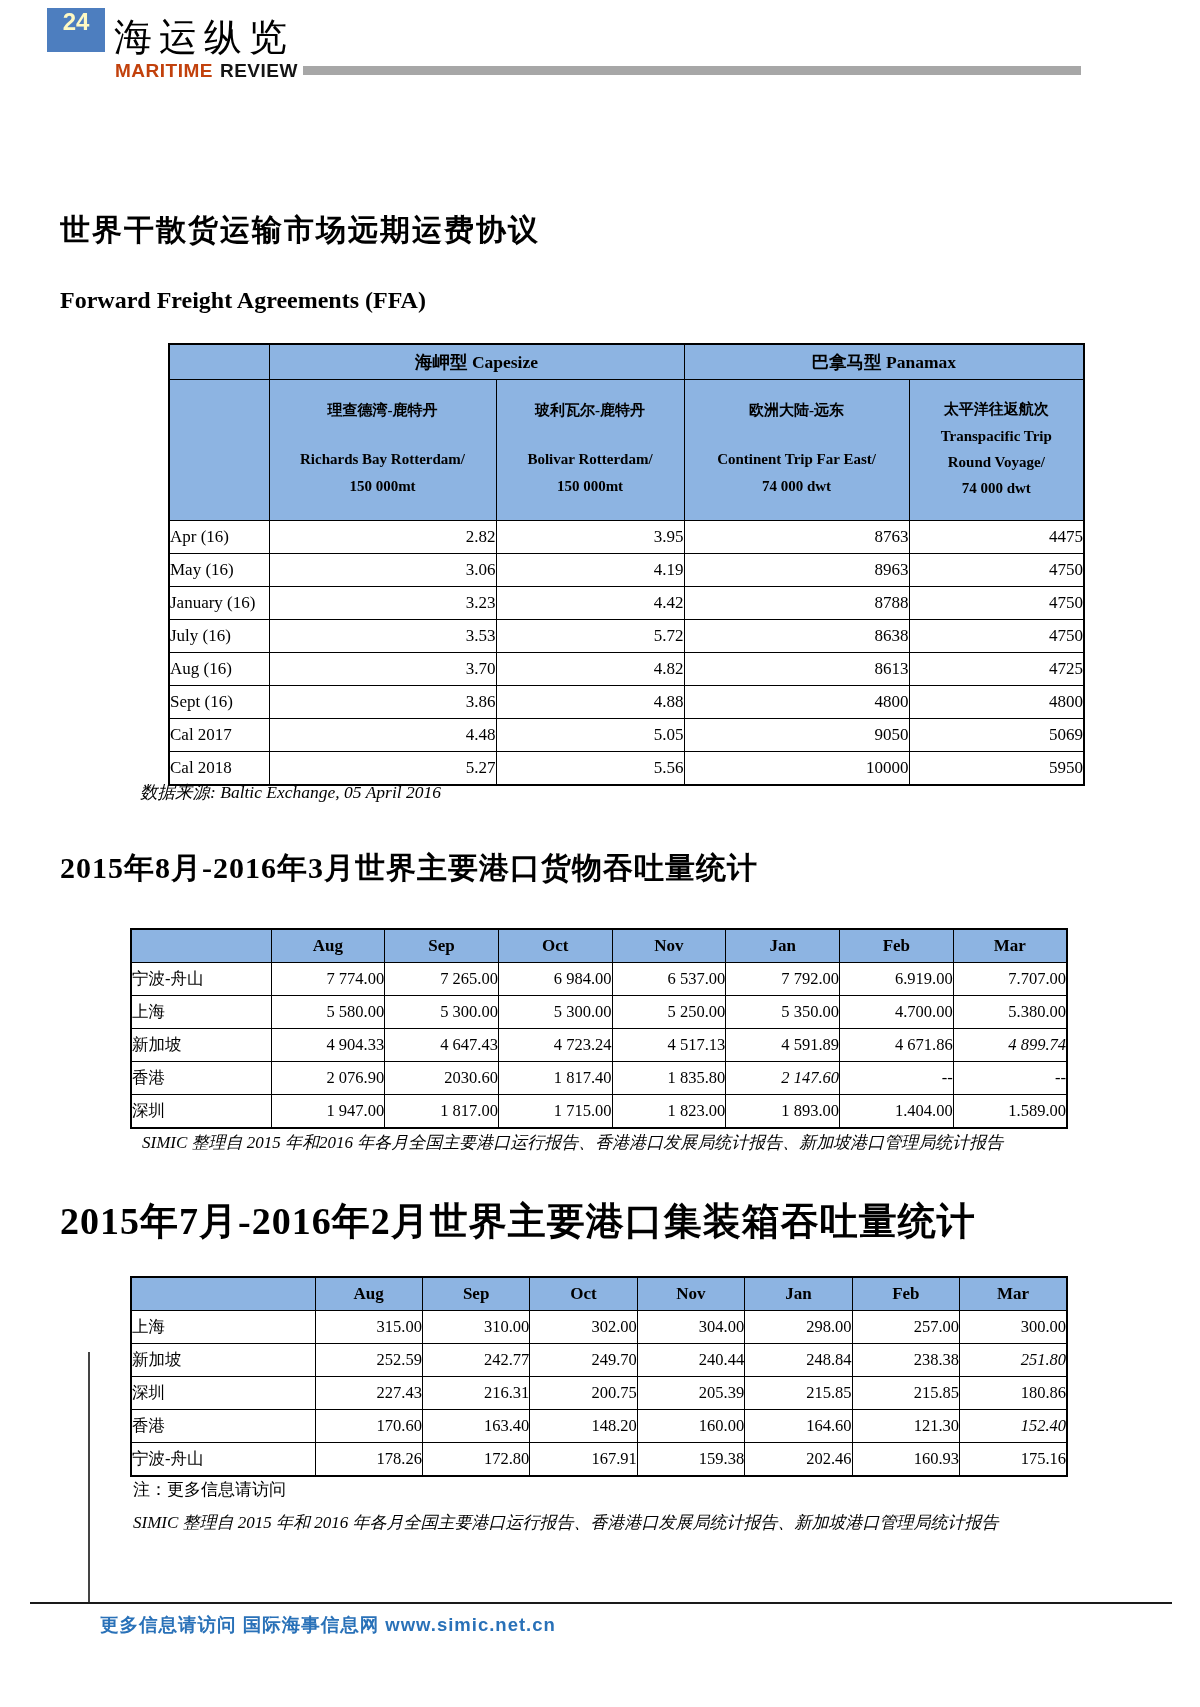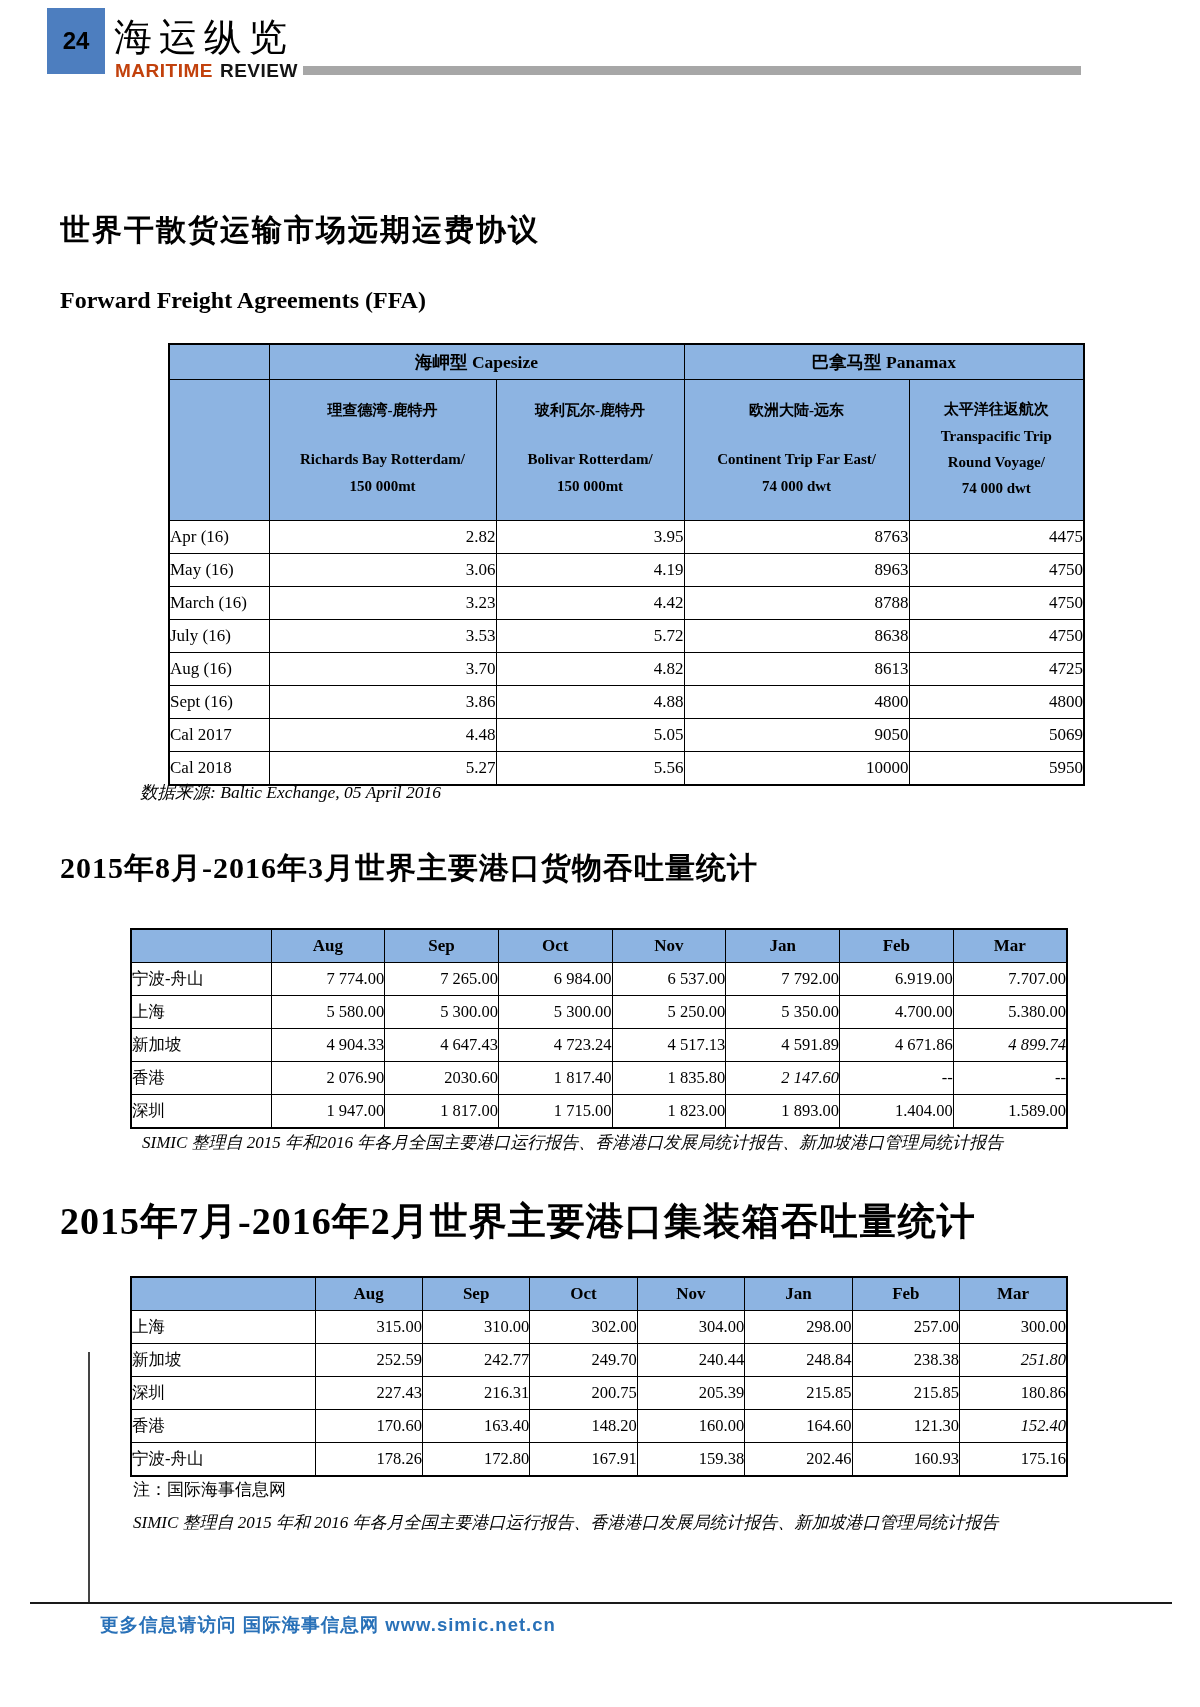--- a/index.html
+++ b/index.html
@@ -4,22 +4,22 @@
 <style>
   html,body { margin:0; padding:0; background:#e8e8e8; }
   .page {
     position:relative; width:1200px; height:1707px; margin:0 auto;
     background:#ffffff; overflow:hidden; color:#000;
     font-family:"Liberation Serif","DejaVu Serif",serif;
   }
 
   
   .pagenum-box {
-    position:absolute; left:47px; top:8px; width:58px; height:66px;
-    background:#4D7EBF; color:#000000; display:flex; align-items:center; justify-content:center;
+    position:absolute; left:47px; top:8px; width:58px; height:44px;
+    background:#4D7EBF; color:#fef9c3; display:flex; justify-content:center;
     font:bold 24px "Liberation Sans","DejaVu Sans",sans-serif;
   }
   .masthead-cn {
     position:absolute; left:114px; top:12px; font-size:38px; letter-spacing:7px;
     font-family:"Liberation Serif","DejaVu Serif",serif;
   }
   .masthead-en {
     position:absolute; left:115px; top:60px;
     font-family:"Liberation Sans","DejaVu Sans",sans-serif; font-weight:bold;
     font-size:19px; letter-spacing:0.5px;
@@ -160,21 +160,21 @@
           <td class="val">4475</td>
         </tr>
         <tr>
           <td class="lbl">May (16)</td>
           <td class="val">3.06</td>
           <td class="val">4.19</td>
           <td class="val">8963</td>
           <td class="val">4750</td>
         </tr>
         <tr>
-          <td class="lbl">March (16)</td>
+          <td class="lbl">January (16)</td>
           <td class="val">3.23</td>
           <td class="val">4.42</td>
           <td class="val">8788</td>
           <td class="val">4750</td>
         </tr>
         <tr>
           <td class="lbl">July (16)</td>
           <td class="val">3.53</td>
           <td class="val">5.72</td>
           <td class="val">8638</td>
@@ -349,20 +349,20 @@
           <td class="val">178.26</td>
           <td class="val">172.80</td>
           <td class="val">167.91</td>
           <td class="val">159.38</td>
           <td class="val">202.46</td>
           <td class="val">160.93</td>
           <td class="val">175.16</td>
         </tr>
       </tbody>
   </table>
-  <div class="note legend-note">注：国际海事信息网</div>
+  <div class="note legend-note">注：更多信息请访问</div>
   <div class="note container-note">SIMIC 整理自 2015 年和 2016 年各月全国主要港口运行报告、香港港口发展局统计报告、新加坡港口管理局统计报告</div>
 
   <div class="left-vline"></div>
   <div class="footer-rule"></div>
   <div class="footer-text">更多信息请访问  国际海事信息网  www.simic.net.cn</div>
 
 </div>
 
 </body></html>

